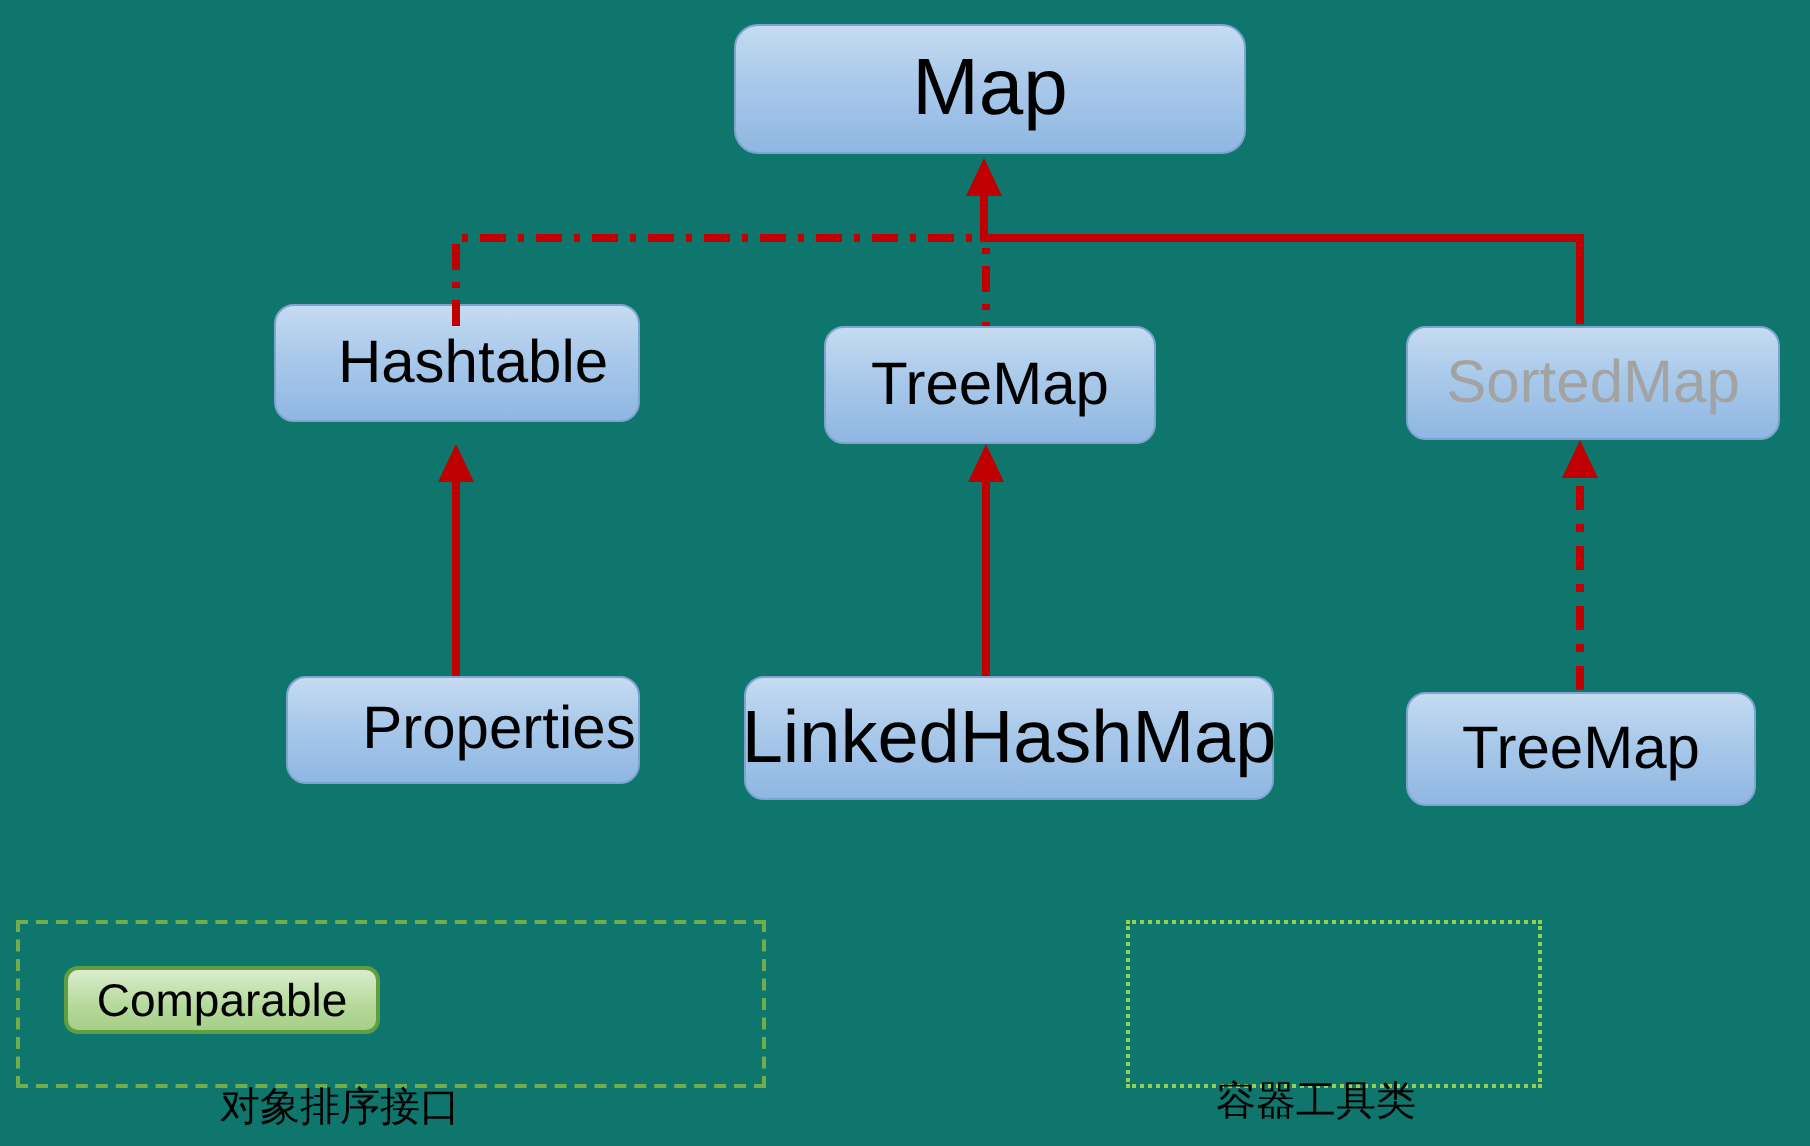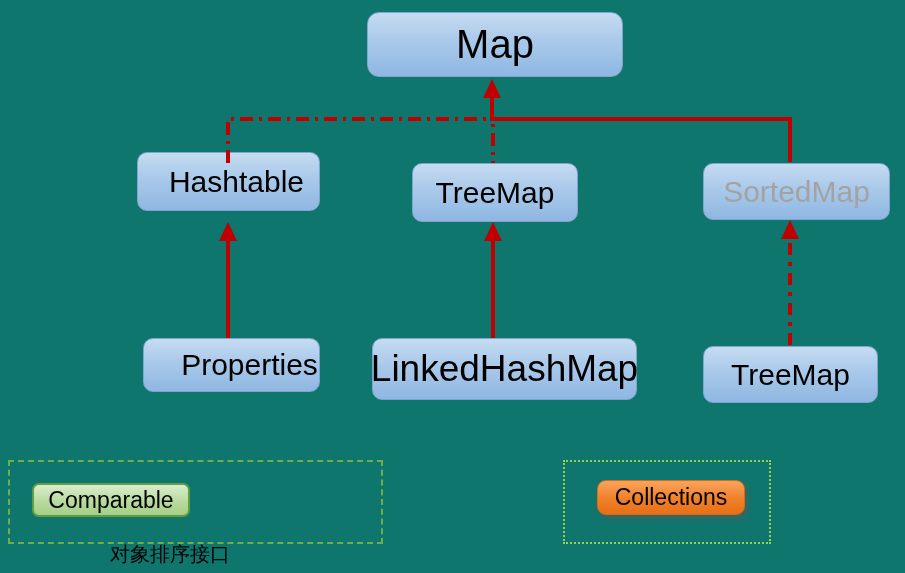--- a/index.html
+++ b/index.html
@@ -75,25 +75,23 @@
     <span>LinkedHashMap</span>
   </div>
 
   <div class="node" style="left:703px; top:346px; width:175px; height:57px;">
     <span>TreeMap</span>
   </div>
 
   <div class="gnode" style="left:32px; top:483px; width:158px; height:34px;">
     <span>Comparable</span>
   </div>
-  <div class="onode" style="left:597px; top:480px; width:148px; height:35px;">
-    <span>Collections</span>
-  </div>
 
   <div class="legend-caption" style="left:110px; top:539px; width:170px;">对象排序接口</div>
+  <div class="legend-caption" style="left:608px; top:536px; width:165px;">容器工具类</div>
 
   <svg class="edges" width="905" height="573" viewBox="0 0 905 573">
     <g stroke="#c00000" fill="none" stroke-width="4">
 
       <path d="M492 121 L492 97"></path>
 
       <path d="M492 119 H790 V162"></path>
 
       <path d="M228 163 V119 H489" stroke-dasharray="13 6 3 6"></path>
 

